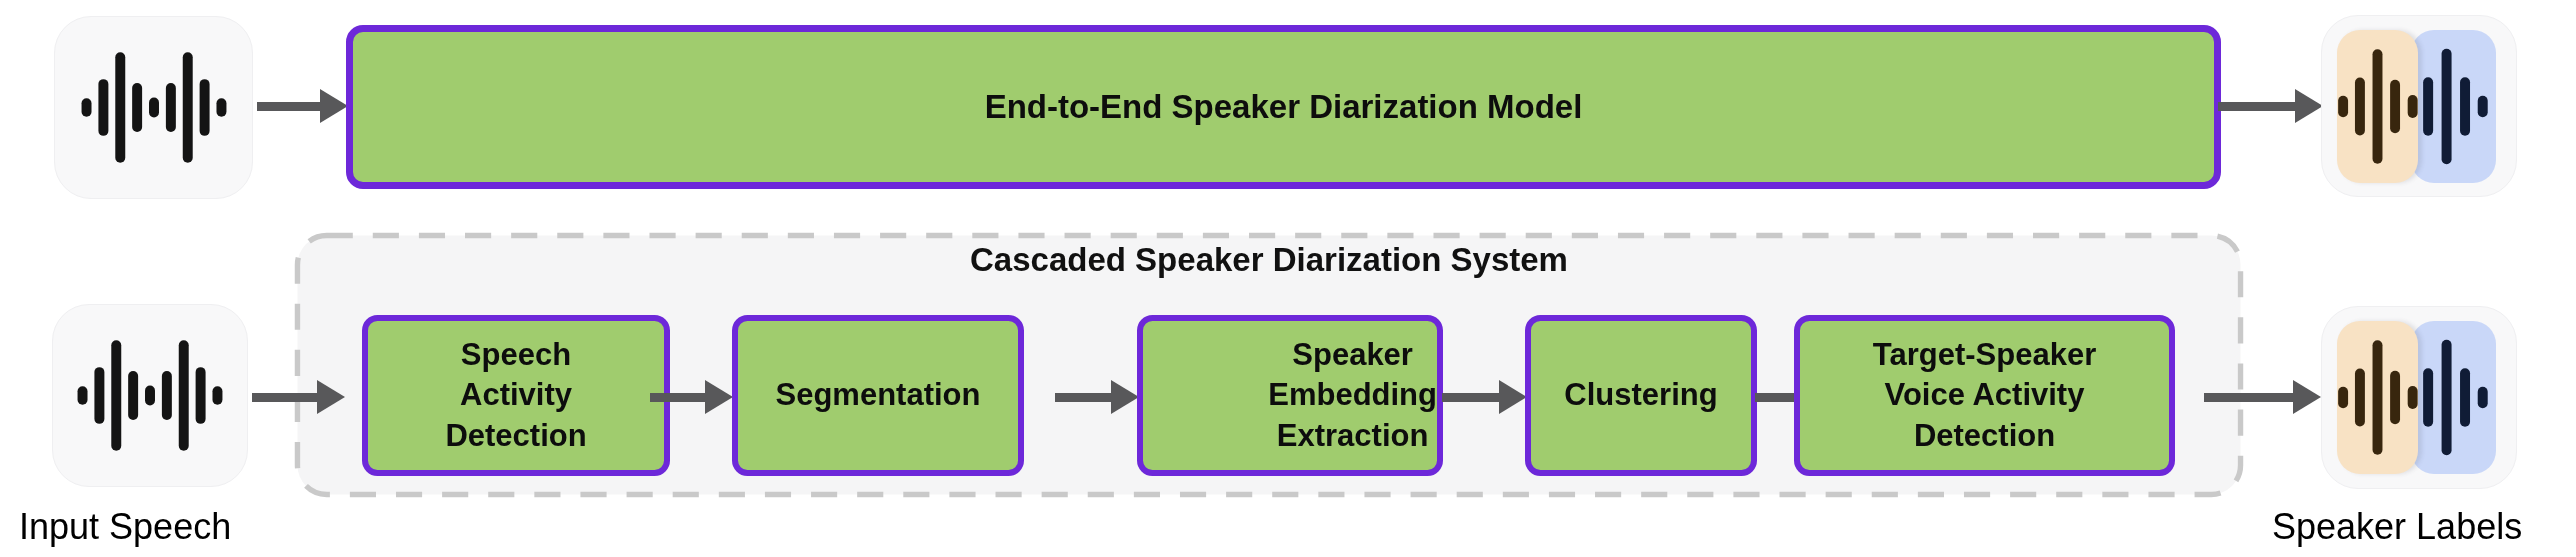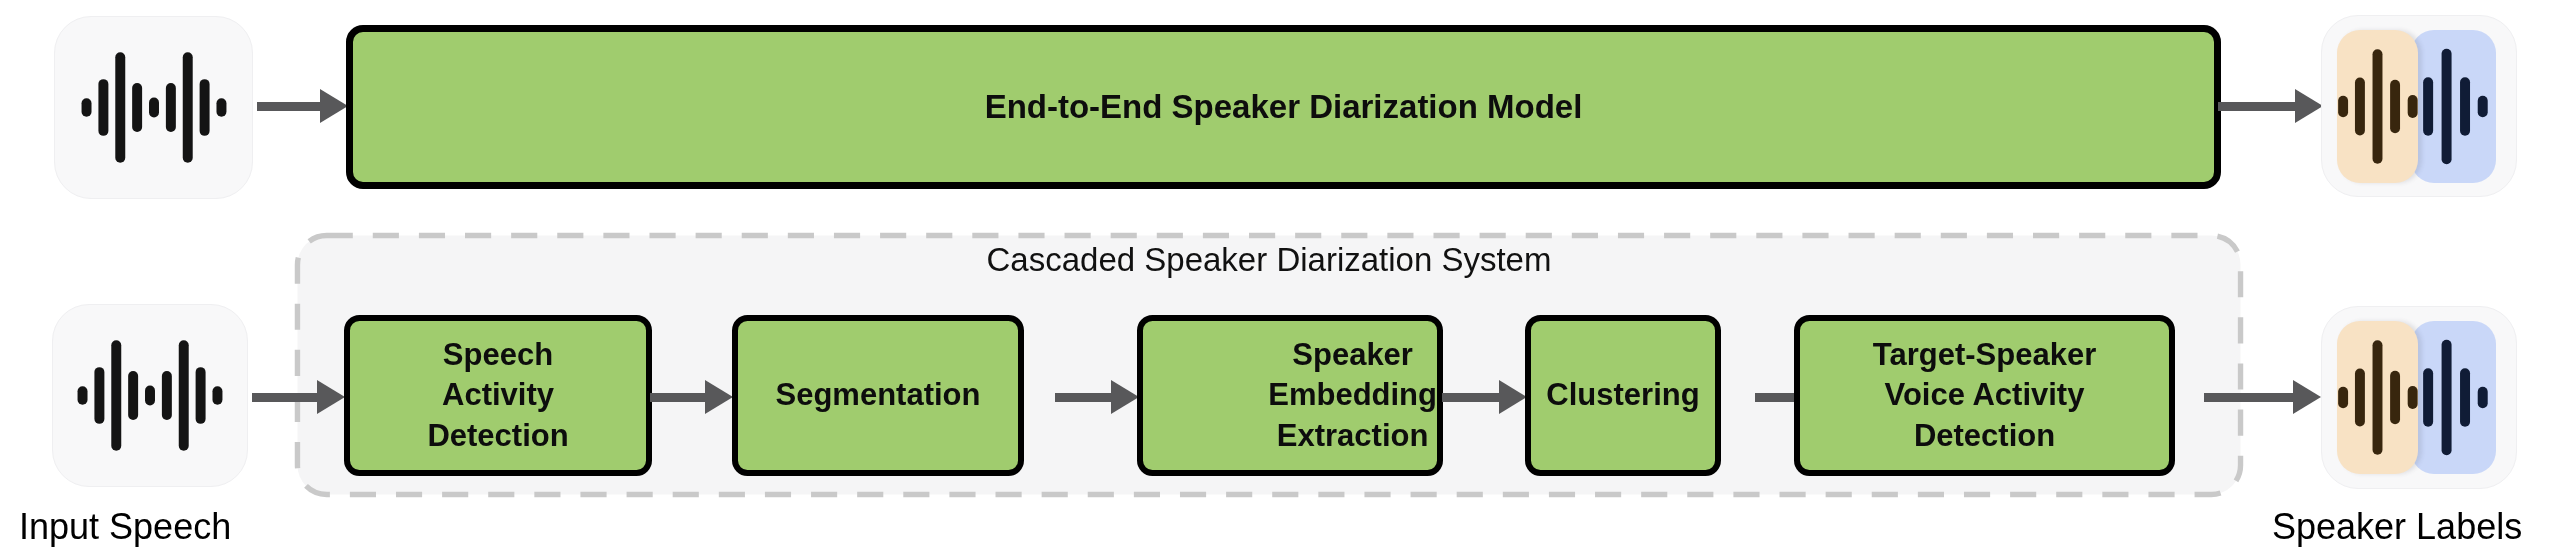--- a/index.html
+++ b/index.html
@@ -20,41 +20,41 @@
     display:flex;align-items:center;justify-content:center;
   }
   
   .spk-pill{position:absolute;border-radius:23px;display:flex;align-items:center;justify-content:center;}
   .spk-orange{left:15.4px;top:14px;width:81px;height:153px;background:#f8e2c4;z-index:2;box-shadow:3.8px 0 4.6px rgba(60,60,70,.12);}
   .spk-blue{left:89px;top:14px;width:85px;height:153px;background:#c9d7f8;z-index:1;}
   
   .gbox{
     position:absolute;
     background:#a0cc6e;
-    border:7px solid #000000;
+    border:7px solid #6d28d9;
     border-radius:17px;
     display:flex;align-items:center;justify-content:center;
     text-align:center;
     box-sizing:border-box;
   }
   .gbox .lbl{font-weight:700;white-space:pre-line;}
   .model-box{left:346px;top:24.6px;width:1875px;height:164px;}
   .model-box .lbl{font-size:33px;}
   .stage{top:315px;height:161px;border-width:6.1px;border-radius:15.4px;}
   .stage .lbl{font-size:31px;line-height:1.3;}
-  .stage1{left:344px;width:308px;}
+  .stage1{left:362px;width:308px;}
   .stage2{left:732px;width:292px;}
   .stage3{left:1137px;width:306px;justify-content:flex-end;}
-  .stage4{left:1525px;width:196px;}
+  .stage4{left:1525px;width:232px;}
   .stage5{left:1794px;width:381px;}
   
   .cascade-svg{position:absolute;left:294px;top:232px;}
   .cascade-title{
     position:absolute;left:294px;top:241px;width:1950px;
-    text-align:center;font-size:33px;font-weight:400;color:#111;
+    text-align:center;font-size:33px;font-weight:700;color:#111;
   }
   
   .arrow{position:absolute;height:35px;}
   .arrow .shaft{position:absolute;left:0;right:21.5px;top:13px;height:8.5px;background:#58585a;}
   .arrow .head{
     position:absolute;right:0;top:0;width:0;height:0;
     border-top:17.7px solid transparent;border-bottom:17.7px solid transparent;
     border-left:28px solid #58585a;
   }
   .a1{left:257px;width:91px;top:89px;}

